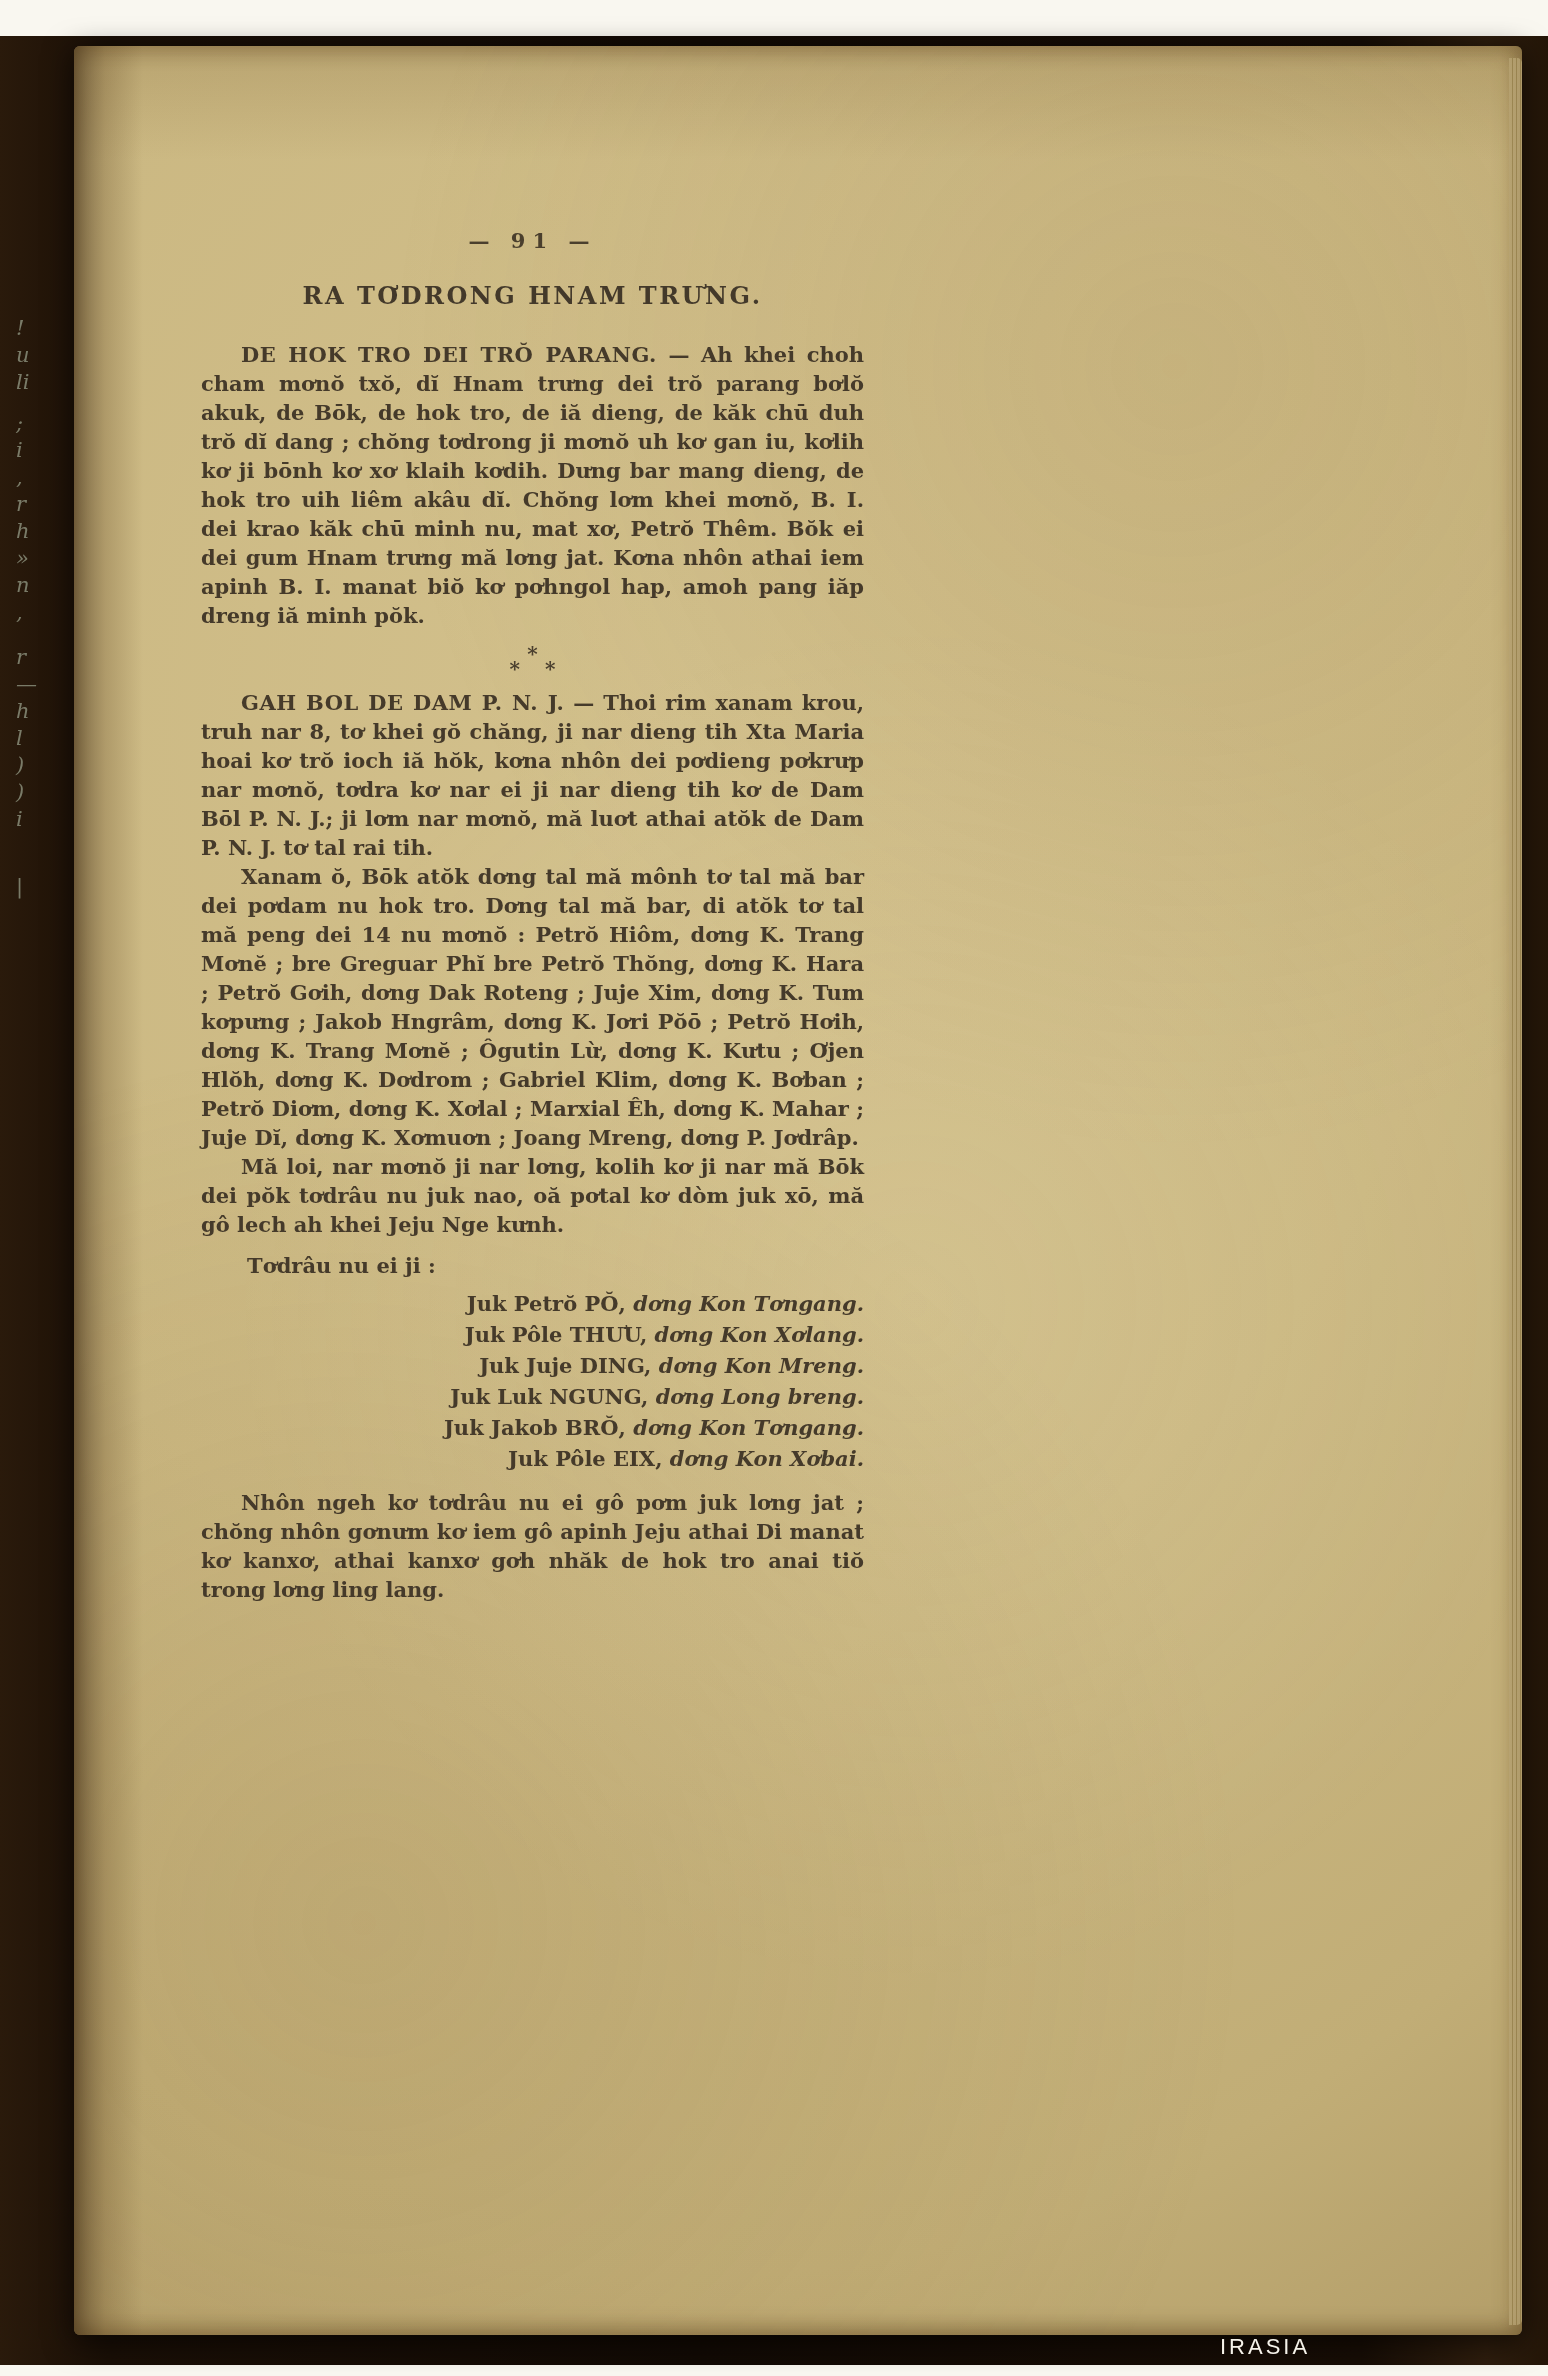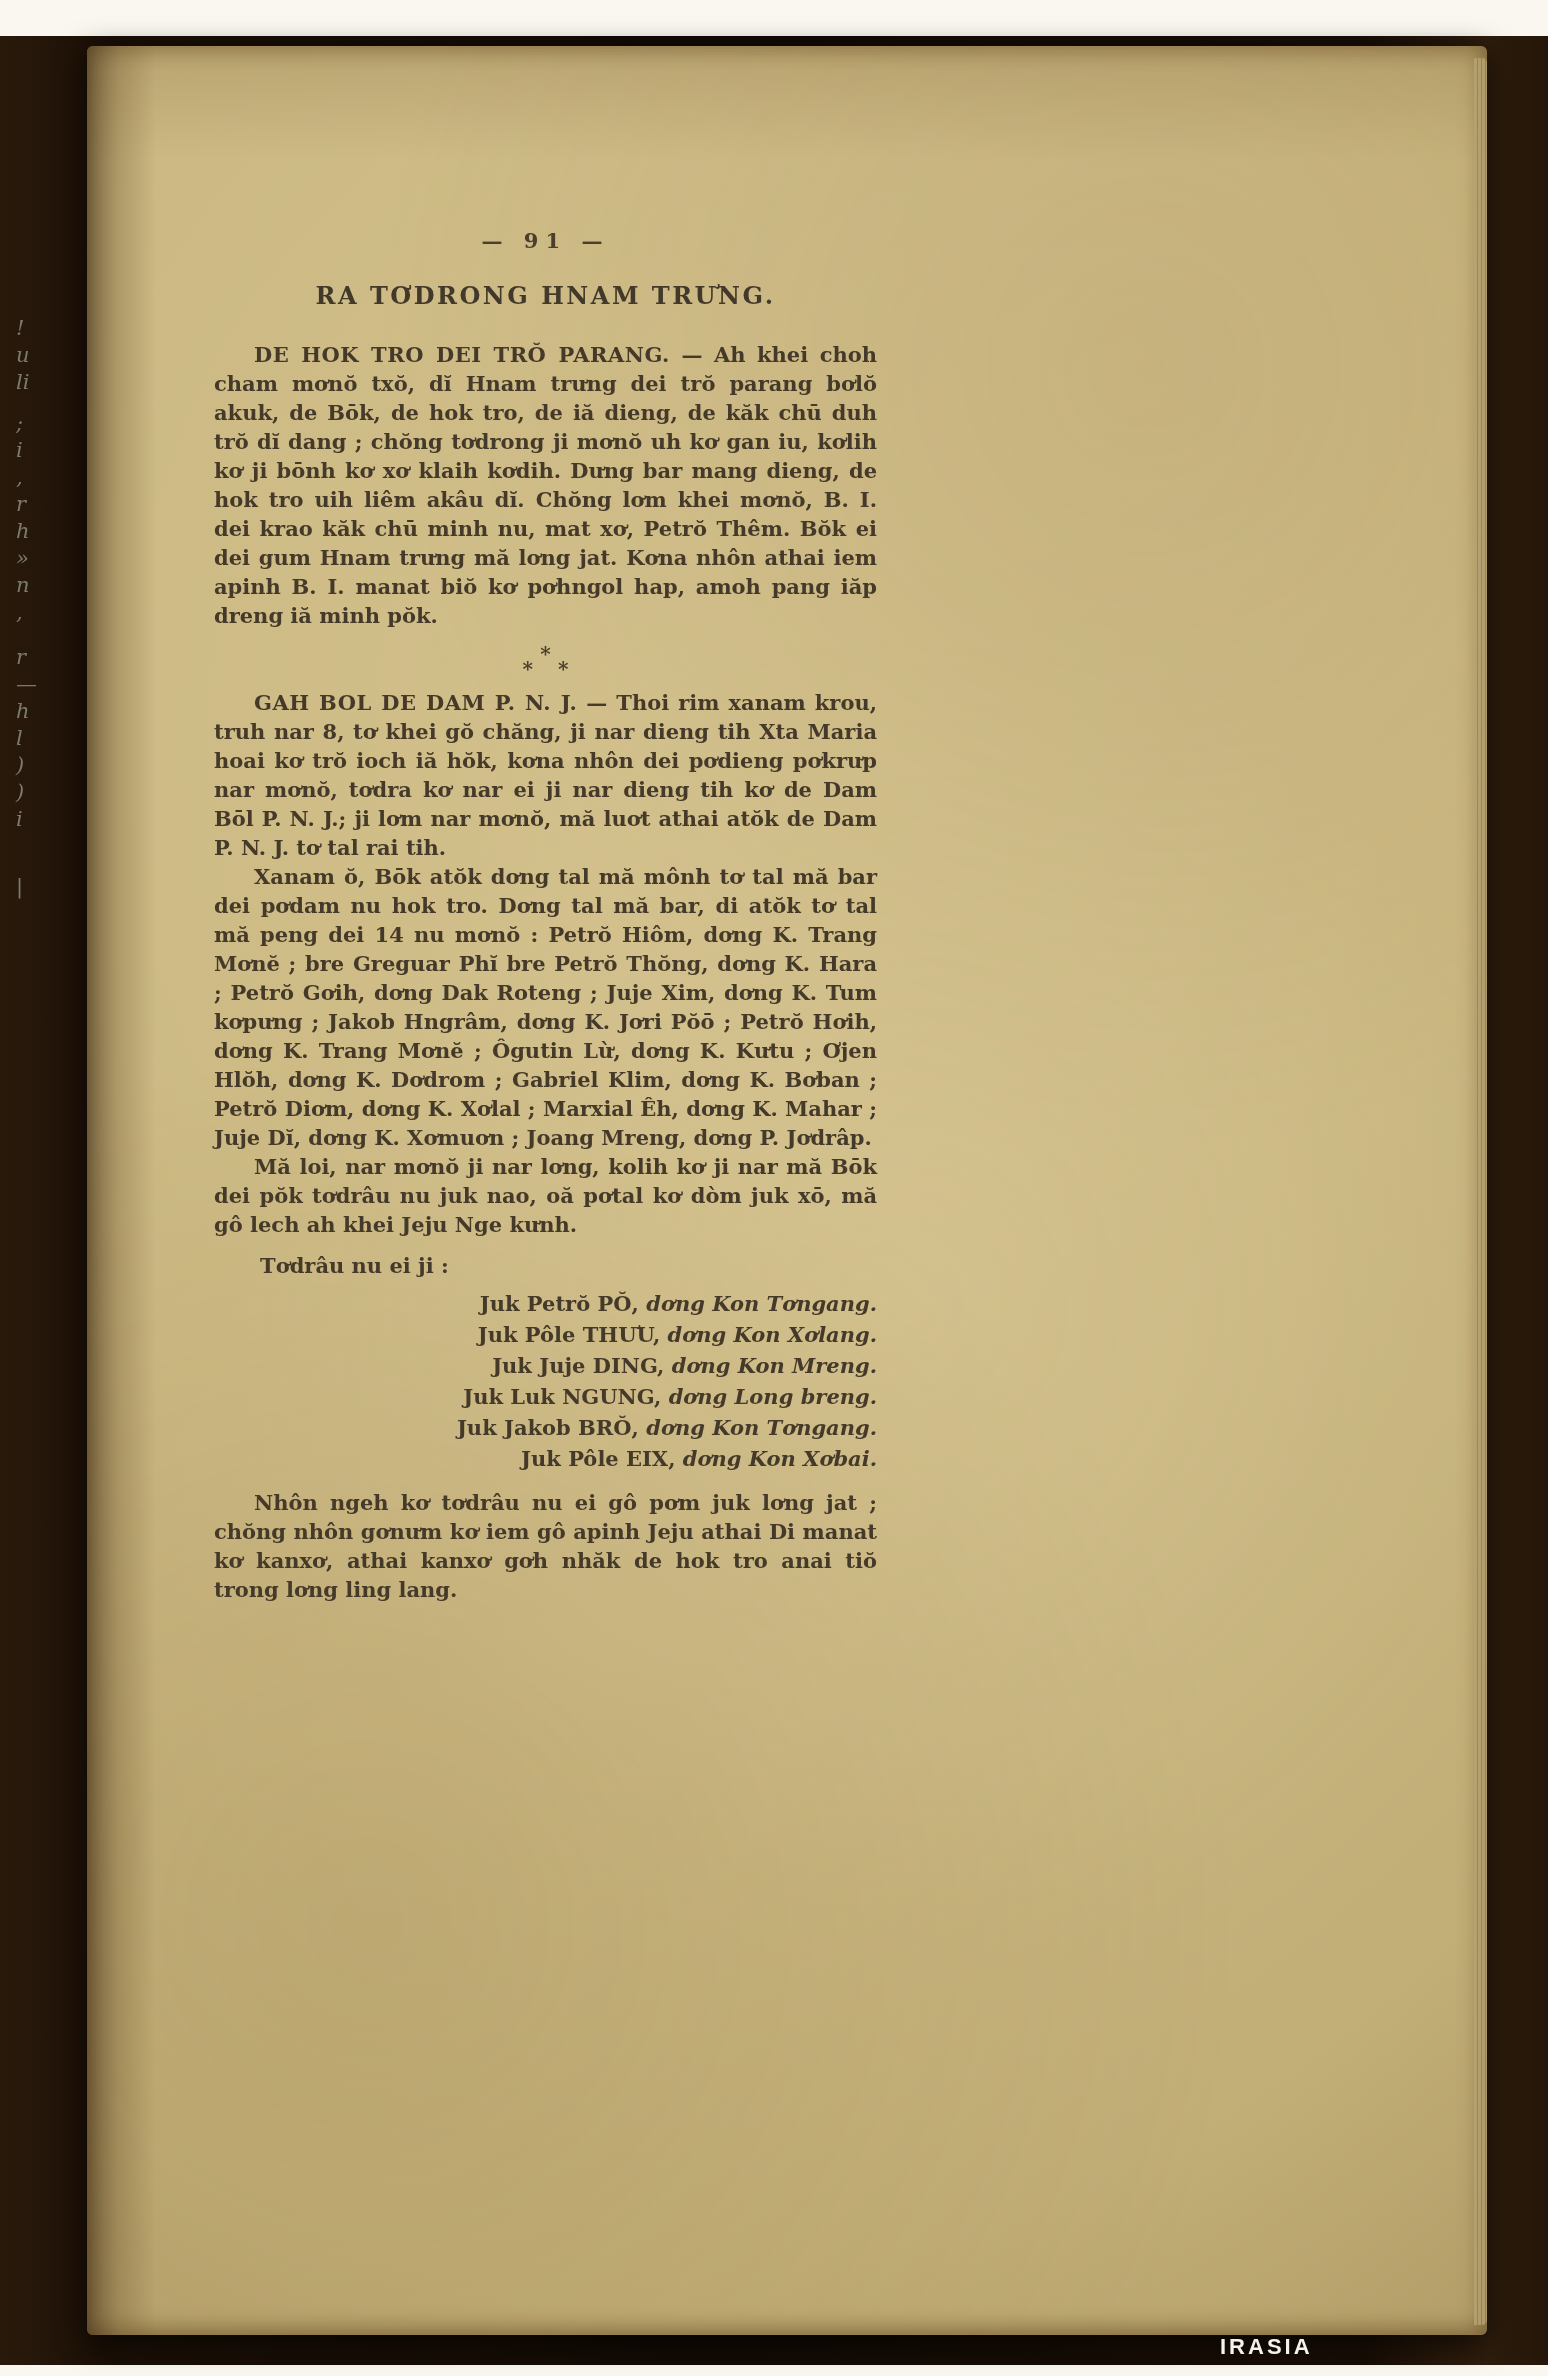--- a/index.html
+++ b/index.html
@@ -24,31 +24,32 @@
     color:#9aa28d; opacity:.72; font-size:21px; font-style:italic;
     line-height:27px; z-index:2;
   }
   .margin-marks span { display:block; }
   .margin-marks span:nth-child(4)  { margin-top:14px; }
   .margin-marks span:nth-child(12) { margin-top:18px; }
   .margin-marks span:nth-child(19) { margin-top:40px; }
 
   
   .page {
-    position:absolute; left:87px; top:46px; width:1400px; height:2289px;
+    position:absolute; left:74px; top:46px; width:1400px; height:2289px;
     border-radius:6px;
     background:
       linear-gradient(180deg, rgba(120,92,48,.22) 0%, rgba(120,92,48,0) 5%),
       radial-gradient(ellipse 120% 90% at 42% 30%, #d3c18d 0%, #cbb882 45%, #c1ad76 75%, #ac9662 100%);
     box-shadow:
       0 6px 30px rgba(0,0,0,.65),
       inset 0 -9px 18px rgba(92,66,30,.35),
       inset -10px 0 20px rgba(92,66,30,.30),
       inset 0 10px 16px rgba(92,66,30,.18);
     z-index:3;
+    padding-left:48px;
   }
   .page::before {
     content:""; position:absolute; inset:0; border-radius:inherit; pointer-events:none;
     background:
       radial-gradient(circle at 20% 82%, rgba(140,110,60,.14), transparent 40%),
       radial-gradient(circle at 76% 14%, rgba(150,120,70,.12), transparent 35%),
       radial-gradient(circle at 58% 55%, rgba(255,246,214,.10), transparent 45%);
   }
   .gutter-shadow {
     position:absolute; left:0; top:0; width:69px; height:100%;
@@ -85,21 +86,21 @@
   .list-intro { margin:12px 0 8px; text-indent:46px; }
   .juk-list { margin:0; }
   .juk-item { margin-left:101px; line-height:31px; white-space:nowrap;text-align:right; }
   .juk-item .place { font-style:italic; }
   .para-final { margin-top:14px; }
 
   
   .watermark {
     position:absolute; left:1220px; top:2334px; z-index:5;
     color:#f5f2e9; font-family:"Liberation Sans", sans-serif;
-    font-size:22px; letter-spacing:3px; font-weight:700;
+    font-size:22px; letter-spacing:3px; font-weight:400;
   }
 </style>
 </head>
 <body>
 
 <div class="scene">
 
   <div class="backdrop"></div>
 
   <div class="margin-marks">

